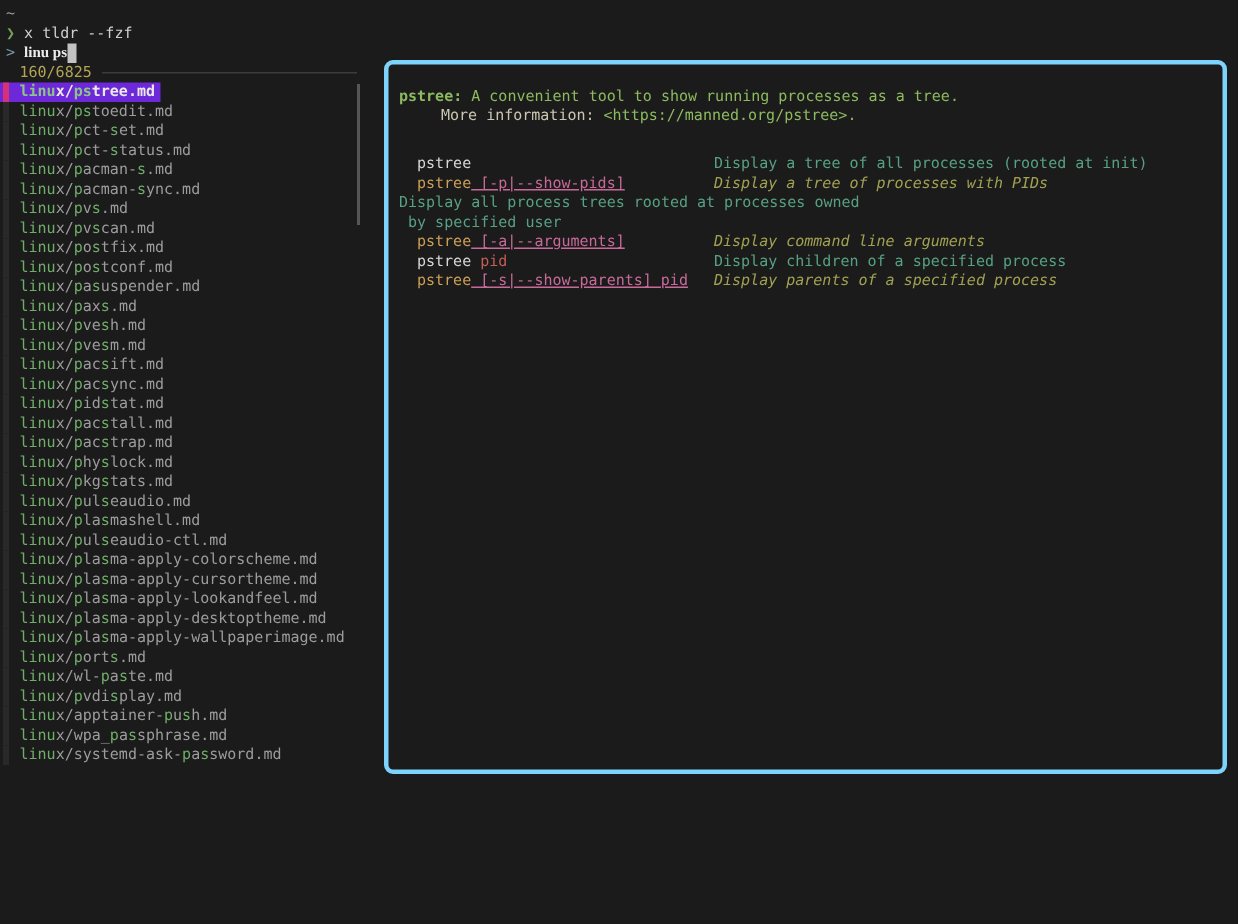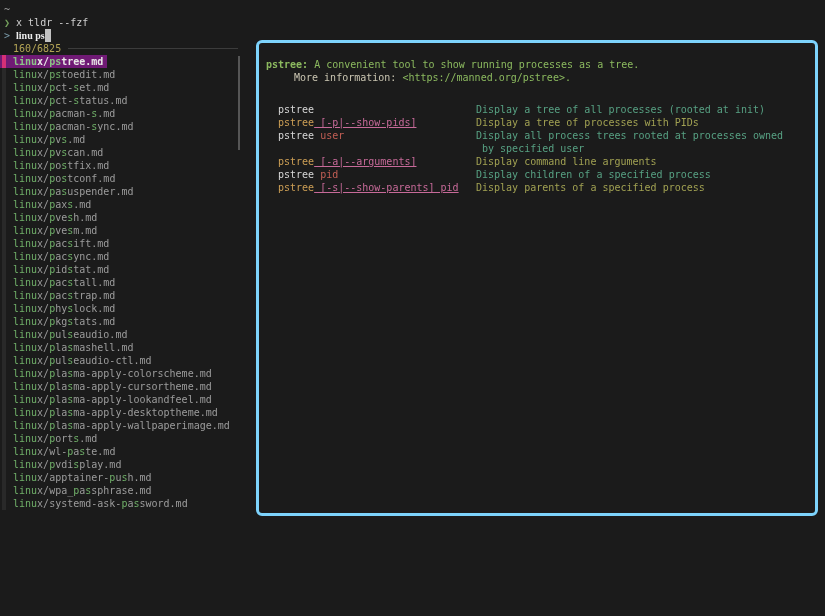--- a/index.html
+++ b/index.html
@@ -22,21 +22,21 @@
             padding-left:13px;width:238px;box-sizing:border-box;text-align:right;}
   .counter{color:#b3a455;white-space:pre;}
   .sep{flex:1;height:1px;background:#3c3c3c;margin-left:7px;}
   
   .list{position:absolute;left:0;top:55px;}
   .row{display:flex;height:13px;width:max-content;align-items:stretch;}
   .gutter{width:4px;margin-left:2px;background:#292929;flex:none;}
   .itx{white-space:pre;margin-left:7px;}
   .c-dim{color:#9c9c9c;}
   .c-match{color:#6fae68;}
-  .row.sel{background:#701a75;padding-right:4px;}
+  .row.sel{background:#6d28d9;padding-right:4px;}
   .row.sel .gutter{background:#d63077;}
   .row.sel .c-dim{color:#e9e9e7;font-weight:bold;}
   .row.sel .c-match{color:#8cc487;font-weight:bold;}
   .scrollbar{position:absolute;left:238px;top:56px;width:2px;height:94px;background:#565656;}
   
   .preview{position:absolute;left:256px;top:40px;width:562px;height:476px;box-sizing:border-box;
            border:3px solid #7dd3fc;border-radius:6px;padding:15px 8px 0 7px;}
   .pline{white-space:pre;height:13px;}
   .hdr-name{color:#8cba5f;font-weight:bold;}
   .hdr-rest{color:#8cba5f;}
@@ -44,21 +44,21 @@
   .mi-url{color:#8cba5f;}
   .examples{margin-top:19px;}
   .ex{display:grid;grid-template-columns:210px 1fr;}
   .ex-cmd{padding-left:12px;white-space:pre;}
   .ex-desc div{white-space:pre;height:13px;}
   .v1 .cmd{color:#d6d6d6;}
   .v1 .args{color:#c25e54;}
   .v1 .ex-desc{color:#57a183;}
   .v2 .cmd{color:#cd9f55;}
   .v2 .args{color:#c76a99;text-decoration:underline;}
-  .v2 .ex-desc{color:#a1a152;}
+  .v2 .ex-desc{color:#a1a152;font-style:italic;}
 </style>
 </head>
 <body>
 
 <div class="canvas">
 
   <div class="top-block">
     <div class="line cwd">~</div>
     <div class="line"><span class="prompt-shell">❯</span><span> </span><span class="cmdline">x tldr --fzf</span></div>
     <div class="line"><span class="prompt-fzf">&gt;</span><span> </span><span class="query">linu ps</span><span class="cursor"> </span></div>
@@ -224,21 +224,20 @@
             <div>Display a tree of all processes (rooted at init)</div>
           </div>
         </div>
         <div class="ex v2">
           <div class="ex-cmd"><span class="cmd">pstree</span><span class="args"> [-p|--show-pids]</span></div>
           <div class="ex-desc">
             <div>Display a tree of processes with PIDs</div>
           </div>
         </div>
         <div class="ex v1">
-          <div class="ex-cmd"><span class="cmd">pstree</span><span class="args"> user</span></div>
           <div class="ex-desc">
             <div>Display all process trees rooted at processes owned</div>
             <div> by specified user</div>
           </div>
         </div>
         <div class="ex v2">
           <div class="ex-cmd"><span class="cmd">pstree</span><span class="args"> [-a|--arguments]</span></div>
           <div class="ex-desc">
             <div>Display command line arguments</div>
           </div>

